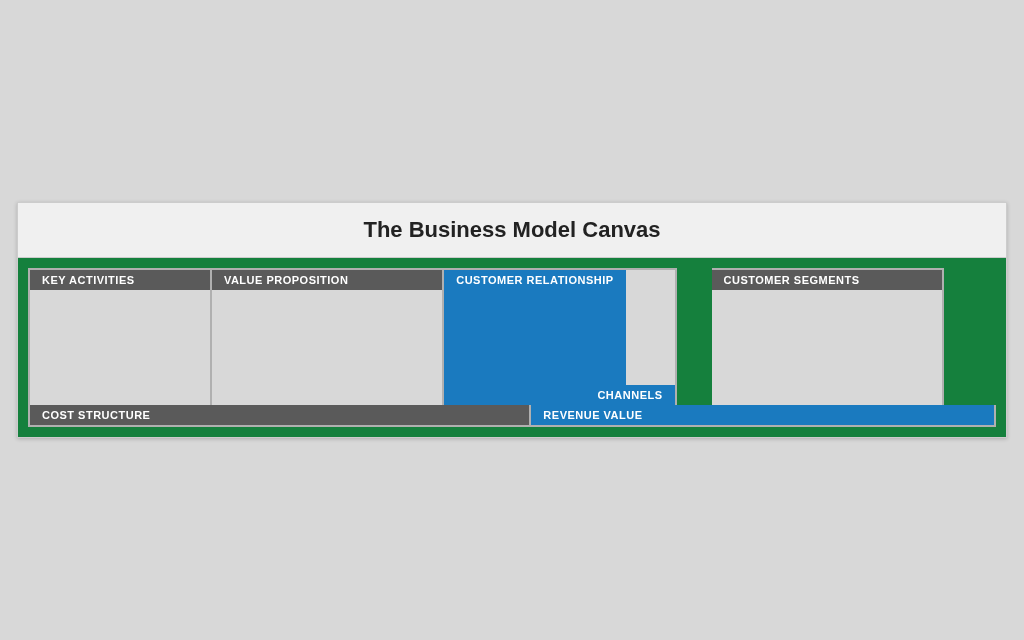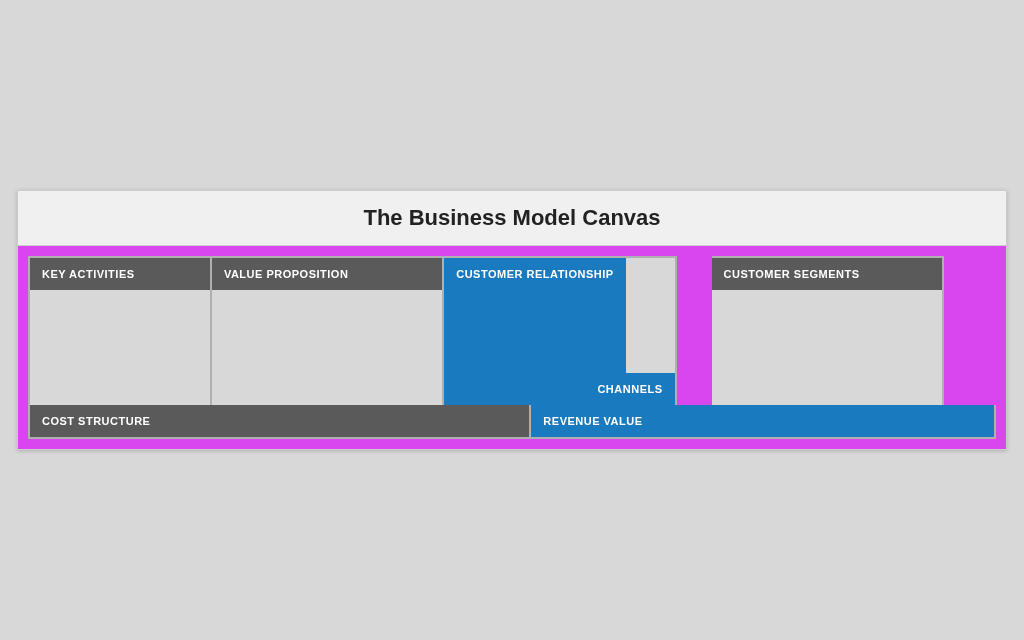--- a/index.html
+++ b/index.html
@@ -9,21 +9,21 @@
       font-family: 'Arial', sans-serif;
       display: flex;
       justify-content: center;
       align-items: center;
       width: 1024px;
       height: 640px;
       overflow: hidden;
     }
 
     .page-wrapper {
-      background: #d946ef;
+      background: #15803d;
       width: 990px;
       border: 1px solid #ccc;
       box-shadow: 0 1px 4px rgba(0,0,0,0.2);
     }
 
     .title-bar {
       background: #f0f0f0;
       text-align: center;
       padding: 14px 10px;
       border-bottom: 1px solid #ccc;
@@ -75,21 +75,21 @@
     }
 
     .col-customer-segments {
       width: 24%;
       border: 2px solid #b0b0b0;
       border-left: none;
       margin-left: 35px;
     }
 
     .cell-header {
-      padding: 10px 12px;
+      padding: 4px 12px;
       font-size: 11px;
       font-weight: bold;
       letter-spacing: 0.5px;
       color: #fff;
     }
 
     .cell-header.gray {
       background: #5a5a5a;
       color: #fff;
     }

